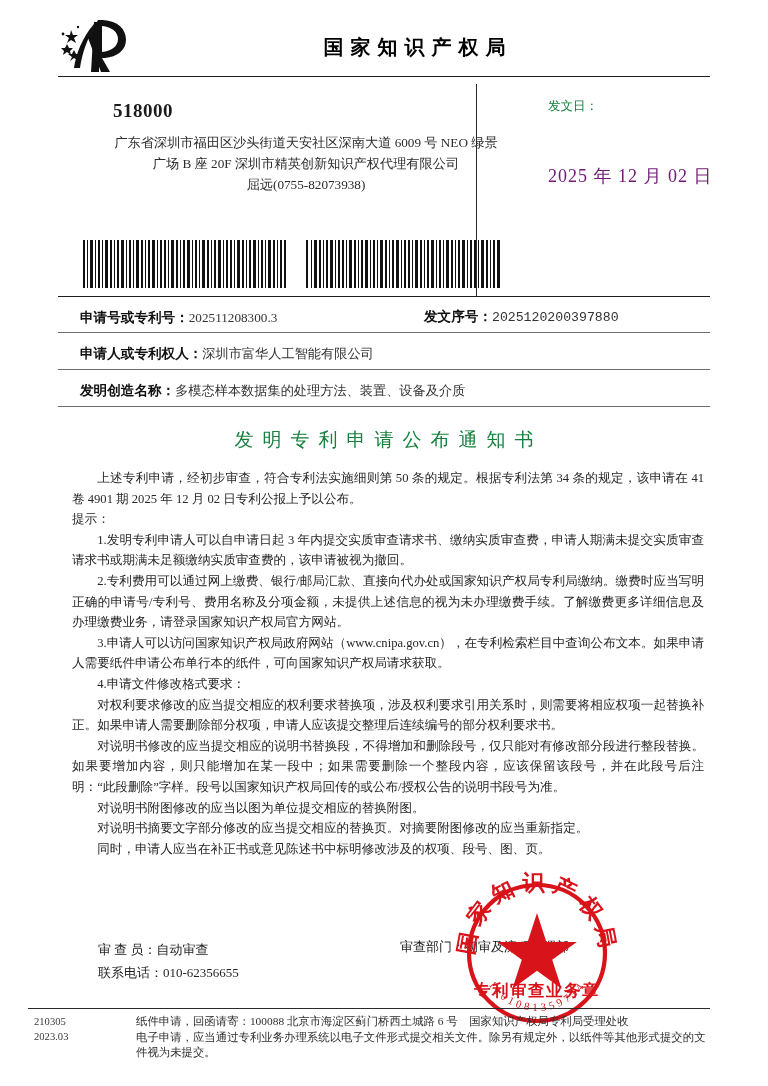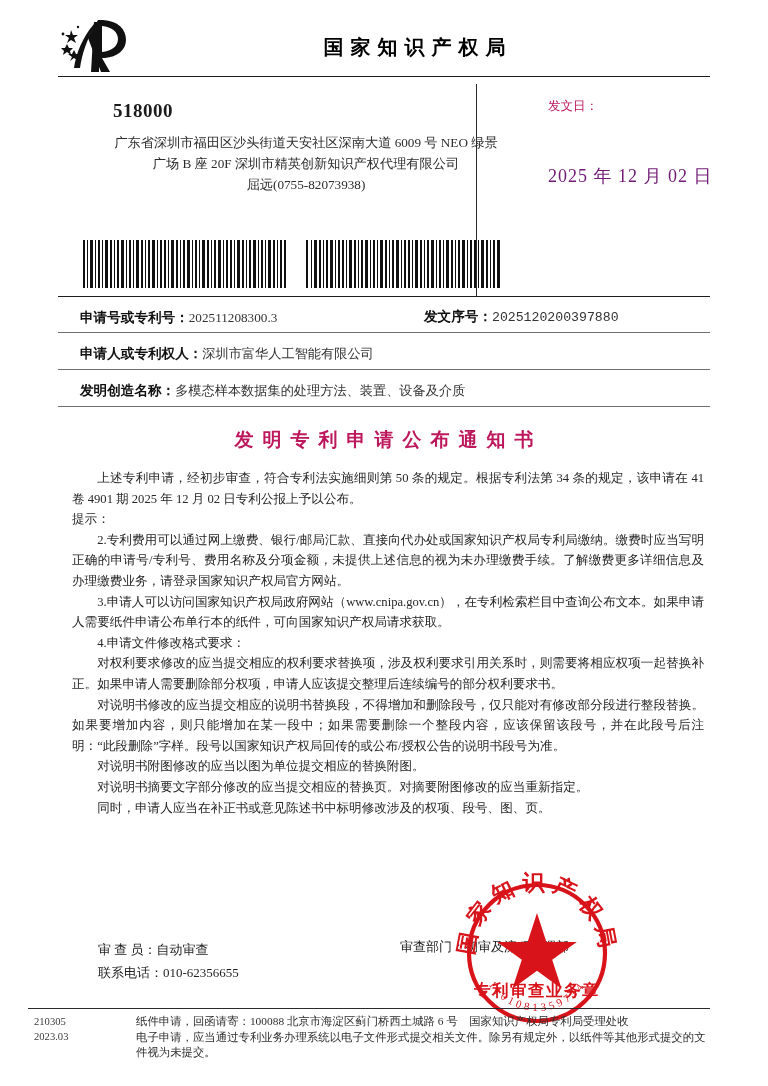--- a/index.html
+++ b/index.html
@@ -23,21 +23,21 @@
 
   
   .addr-block{position:absolute;left:58px;top:84px;width:652px;height:140px;}
   .vline{position:absolute;left:476px;top:84px;width:0;height:212px;
     border-left:1.2px solid #2a2a2a;}
   .zip{position:absolute;left:55px;top:16px;font-size:19px;font-weight:bold;
     font-family:"Liberation Serif",serif;letter-spacing:0.5px;}
   .addr-lines{position:absolute;left:28px;top:48px;width:440px;
     text-align:center;font-size:13.2px;line-height:21px;color:#2b2b2b;}
   .addr-lines div{white-space:nowrap;}
-  .date-label{position:absolute;left:490px;top:14px;font-size:12.5px;color:#be185d;}
+  .date-label{position:absolute;left:490px;top:14px;font-size:12.5px;color:#15803d;}
   .date-value{position:absolute;left:490px;top:80px;width:180px;
     font-size:18px;color:#701a75;letter-spacing:1px;}
 
   
   .bc-wrap{position:absolute;top:240px;height:48px;}
   .bc1{left:82px;width:205px;}
   .bc2{left:305px;width:196px;}
   .bc{width:100%;height:100%;display:block;}
 
   .rule-bc{position:absolute;left:58px;top:296px;width:652px;height:0;
@@ -49,22 +49,22 @@
   .inforow .val{font-size:13.2px;color:#333;}
   .r1{top:300px;} .r2{top:336px;} .r3{top:373px;}
   .cellA{position:absolute;left:22px;top:8px;white-space:nowrap;text-align:right;}
   .cellB{position:absolute;left:366px;top:8px;white-space:nowrap;font-family:Liberation Mono, monospace;}
   .rule-r{position:absolute;left:58px;width:652px;height:0;
     border-top:1.1px solid #6f6f6f;}
   .rr1{top:332px;} .rr2{top:369px;} .rr3{top:406px;}
 
   
   .doc-title{position:absolute;left:58px;top:427px;width:652px;
-    text-align:center;font-size:19px;font-weight:bold;letter-spacing:9px;
-    color:#be185d;text-indent:9px;}
+    text-align:center;font-size:19px;font-weight:normal;letter-spacing:9px;
+    color:#15803d;text-indent:9px;}
 
   
   .body{position:absolute;left:72px;top:468px;width:632px;
     font-size:12.6px;line-height:20.6px;color:#262626;text-align:justify;}
   .body p{margin:0;}
   .ind2{text-indent:2em;}
 
   
   .sig-left{position:absolute;left:98px;top:938px;font-size:13px;
     line-height:23px;color:#1f1f1f;}
@@ -258,20 +258,21 @@
       <span class="lbl">发明创造名称：</span><span class="val">多模态样本数据集的处理方法、装置、设备及介质</span>
     </div>
   </div>
   <div class="rule-r rr3"></div>
 
   <div class="doc-title">发明专利申请公布通知书</div>
 
   <div class="body">
     <p class="ind2">上述专利申请，经初步审查，符合专利法实施细则第 50 条的规定。根据专利法第 34 条的规定，该申请在 41 卷 4901 期 2025 年 12 月 02 日专利公报上予以公布。</p>
     <p>提示：</p>
+    <p class="ind2">1.发明专利申请人可以自申请日起 3 年内提交实质审查请求书、缴纳实质审查费，申请人期满未提交实质审查请求书或期满未足额缴纳实质审查费的，该申请被视为撤回。</p>
     <p class="ind2">2.专利费用可以通过网上缴费、银行/邮局汇款、直接向代办处或国家知识产权局专利局缴纳。缴费时应当写明正确的申请号/专利号、费用名称及分项金额，未提供上述信息的视为未办理缴费手续。了解缴费更多详细信息及办理缴费业务，请登录国家知识产权局官方网站。</p>
     <p class="ind2">3.申请人可以访问国家知识产权局政府网站（www.cnipa.gov.cn），在专利检索栏目中查询公布文本。如果申请人需要纸件申请公布单行本的纸件，可向国家知识产权局请求获取。</p>
     <p class="ind2">4.申请文件修改格式要求：</p>
     <p class="ind2">对权利要求修改的应当提交相应的权利要求替换项，涉及权利要求引用关系时，则需要将相应权项一起替换补正。如果申请人需要删除部分权项，申请人应该提交整理后连续编号的部分权利要求书。</p>
     <p class="ind2">对说明书修改的应当提交相应的说明书替换段，不得增加和删除段号，仅只能对有修改部分段进行整段替换。如果要增加内容，则只能增加在某一段中；如果需要删除一个整段内容，应该保留该段号，并在此段号后注明：“此段删除”字样。段号以国家知识产权局回传的或公布/授权公告的说明书段号为准。</p>
     <p class="ind2">对说明书附图修改的应当以图为单位提交相应的替换附图。</p>
     <p class="ind2">对说明书摘要文字部分修改的应当提交相应的替换页。对摘要附图修改的应当重新指定。</p>
     <p class="ind2">同时，申请人应当在补正书或意见陈述书中标明修改涉及的权项、段号、图、页。</p>
   </div>
 

